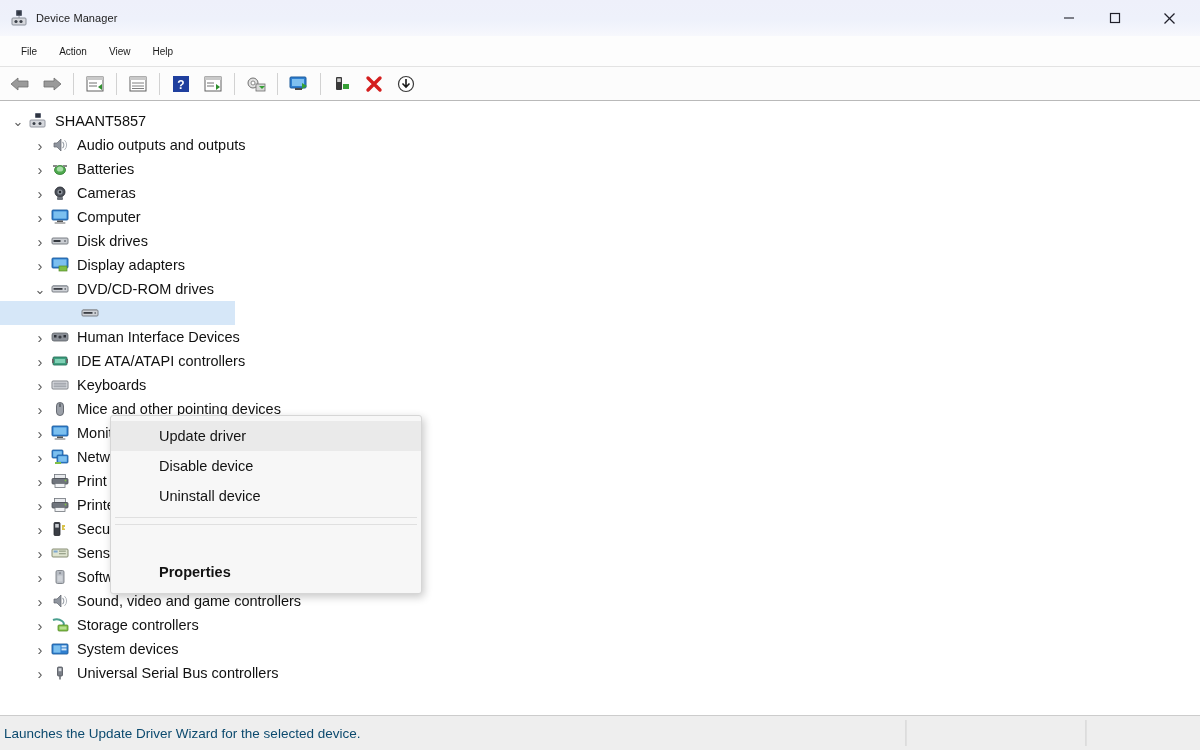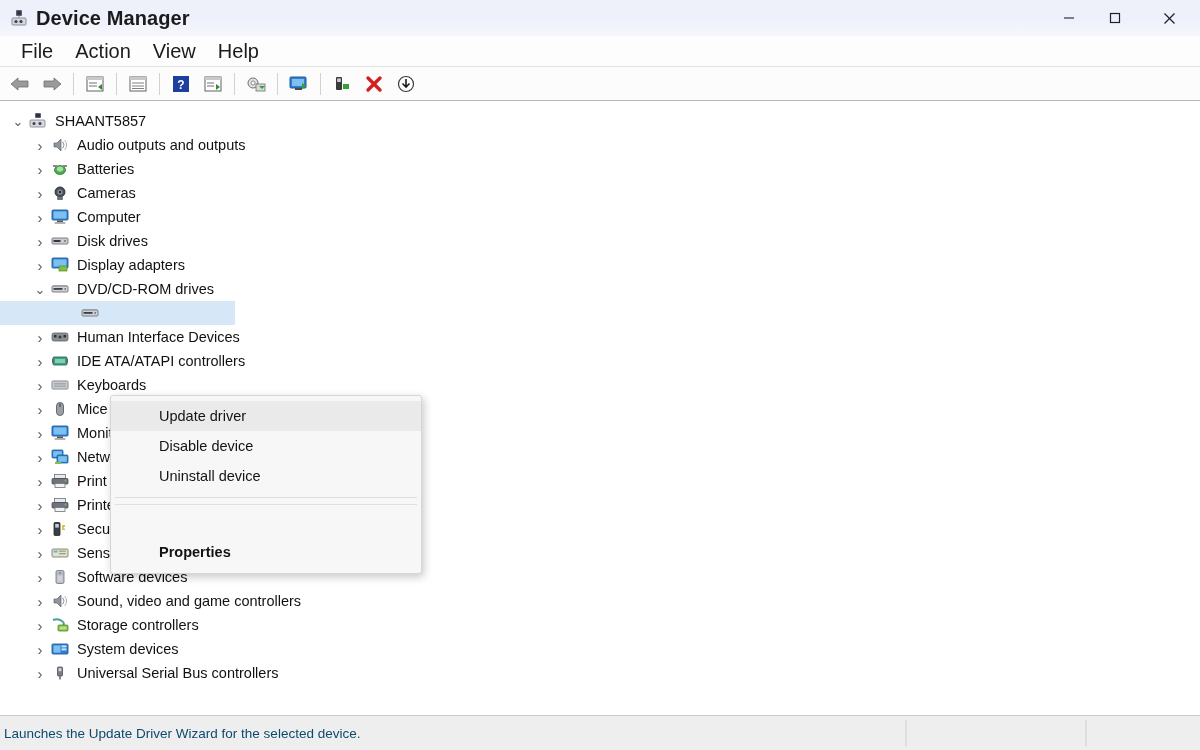--- a/index.html
+++ b/index.html
@@ -27,24 +27,23 @@
     flex: 0 0 36px;
     position: relative;
   }
   .titlebar-icon {
     width: 18px; height: 18px;
     margin-left: 10px; margin-right: 8px;
     position: relative;
     flex: 0 0 18px;
   }
   .title-text {
-    font-size: 20px;
+    font-size: 11px;
     color: #1b1b1b;
     letter-spacing: .1px;
-    font-weight: bold;
   }
   .wincontrols {
     margin-left: auto;
     display: flex;
     height: 36px;
   }
   .wc {
     width: 46px; height: 36px;
     display: flex; align-items: center; justify-content: center;
     color: #20202a;
@@ -55,21 +54,21 @@
   .menubar {
     height: 31px;
     background: #fdfdfd;
     display: flex;
     align-items: center;
     padding-left: 10px;
     flex: 0 0 31px;
     border-bottom: 1px solid #e3e3e3;
   }
   .menu-item {
-    font-size: 20px;
+    font-size: 10px;
     color: #1b1b1b;
     padding: 3px 11px;
     border-radius: 3px;
   }
 
   
   .toolbar {
     height: 34px;
     background: #fcfcfc;
     display: flex;
@@ -131,21 +130,21 @@
     display: flex; align-items: center; justify-content: center;
   }
   .row-label { line-height: 18px; }
   .lvl0 { padding-left: 8px; }
   .lvl1 { padding-left: 30px; }
   .lvl2 { padding-left: 60px; }
 
   
   .ctxmenu {
     position: absolute;
-    left: 110px; top: 294px;
+    left: 110px; top: 314px;
     width: 312px;
     background: #f7f7f7;
     border: 1px solid #d6d6d6;
     border-radius: 3px;
     box-shadow: 2px 3px 9px rgba(0,0,0,.22);
     padding: 5px 0 6px 0;
     z-index: 50;
   }
   .ctx-item {
     height: 30px;

